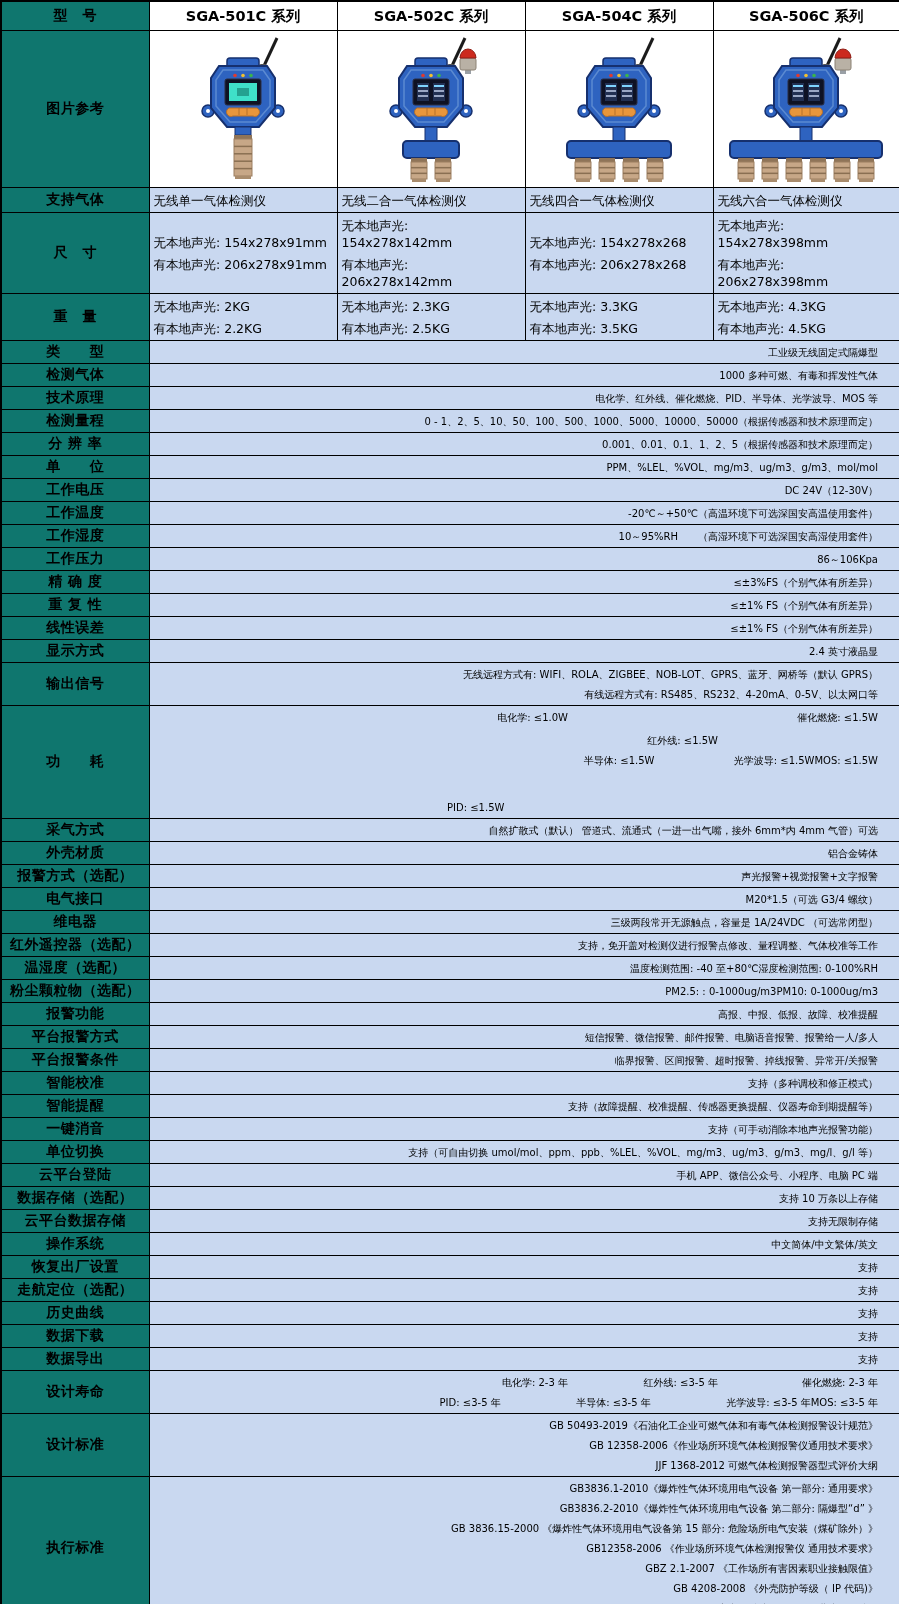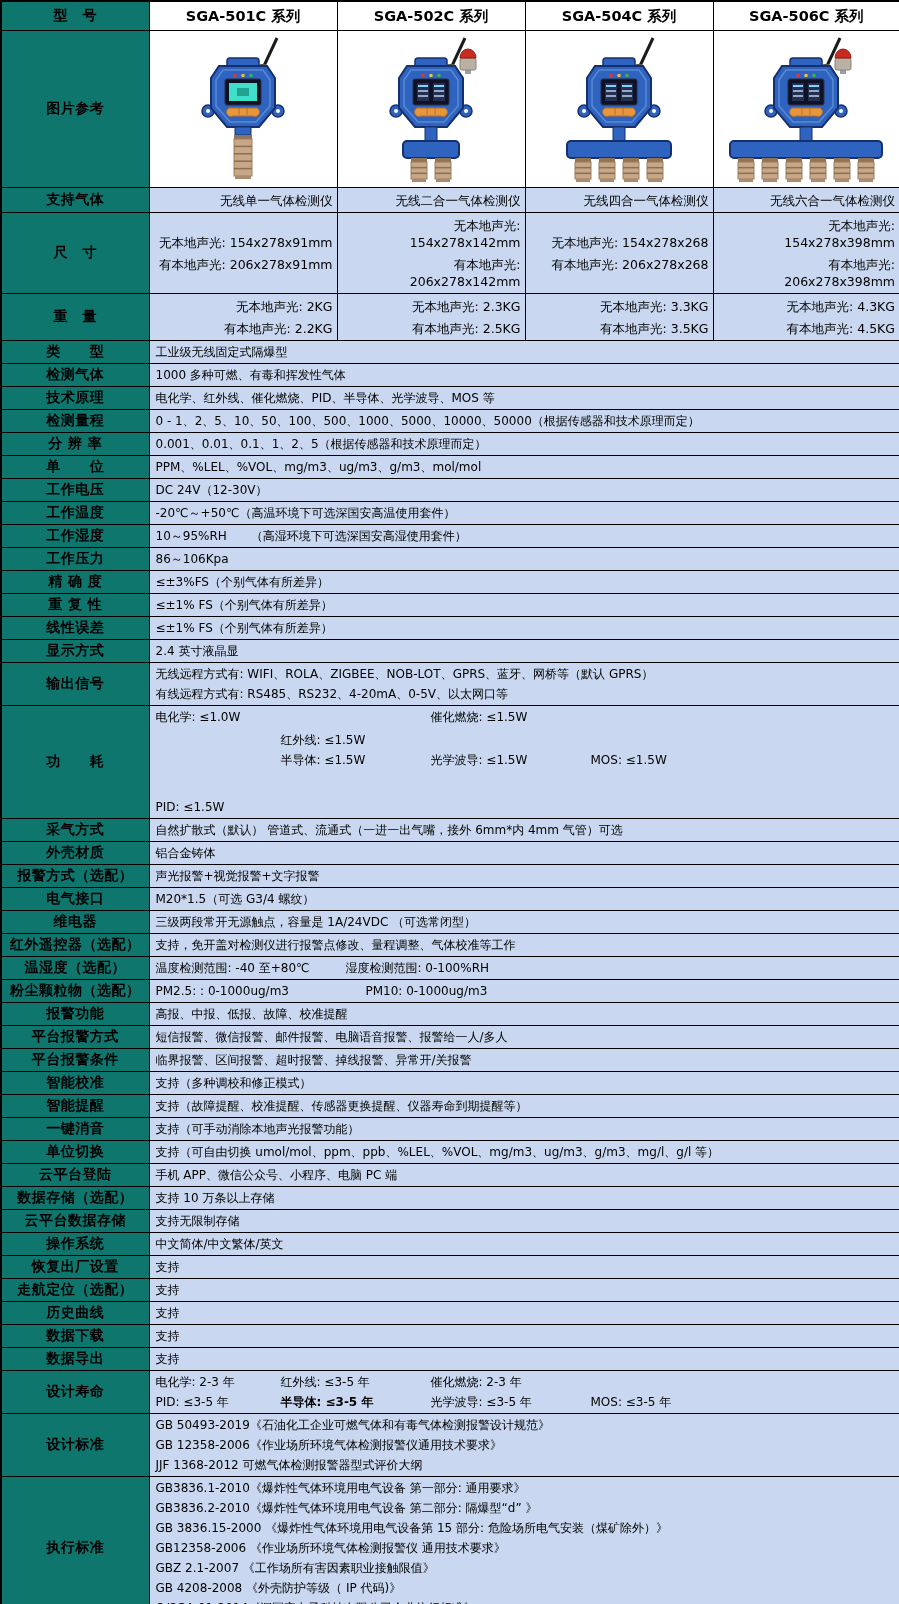--- a/index.html
+++ b/index.html
@@ -5,22 +5,22 @@
   html,body { margin:0; padding:0; background:#ffffff; }
   body { font-family:"DejaVu Sans","Liberation Sans",sans-serif; color:#000; }
   .sheet { width:899px; }
   table { border-collapse:collapse; width:899px; table-layout:fixed; border:2px solid #000; }
   td,th { border:1px solid #000; vertical-align:middle; overflow:hidden; }
   th.corner, td.label {
     background:#0f766e; font-weight:bold; text-align:center;
     font-size:14px; padding:2px 3px; letter-spacing:0.5px;
   }
   th.model { background:#ffffff; font-weight:bold; font-size:14.5px; height:26px; text-align:center; }
-  td.val { background:#C9D8F0; font-size:12px; text-align:left; padding:1px 6px; }
-  td.cell-model { background:#C9D8F0; font-size:12.5px; text-align:right; padding:1px 4px; }
+  td.val { background:#C9D8F0; font-size:10px; text-align:right; padding:1px 21px; }
+  td.cell-model { background:#C9D8F0; font-size:12.5px; text-align:left; padding:1px 4px; }
   td.img-cell { background:#ffffff; height:156px; text-align:center; vertical-align:middle; padding:0; }
   .line { line-height:17px; padding:1.5px 0; white-space:nowrap; }
   .line2 { line-height:17px; padding:2.5px 0; }
   .seg { display:inline-block; vertical-align:top; }
   svg { display:block; margin:0 auto; }
 </style>
 </head>
 <body>
 
 <div class="sheet">
@@ -561,21 +561,21 @@
         <tr>
           <td class="label">数据导出</td>
           <td class="val" colspan="4">
             <div class="line"><span class="seg">支持</span></div>
           </td>
         </tr>
         <tr>
           <td class="label">设计寿命</td>
           <td class="val" colspan="4">
             <div class="line"><span class="seg" style="width: 125px;">电化学: 2-3 年</span><span class="seg" style="width: 150px;">红外线: ≤3-5 年</span><span class="seg" style="width: 160px;">催化燃烧: 2-3 年</span></div>
-            <div class="line"><span class="seg" style="width: 125px;">PID: ≤3-5 年</span><span class="seg" style="width: 150px; font-weight: bold;">半导体: ≤3-5 年</span><span class="seg" style="width: 160px;">光学波导: ≤3-5 年</span><span class="seg">MOS: ≤3-5 年</span></div>
+            <div class="line"><span class="seg" style="width: 125px;">PID: ≤3-5 年</span><span class="seg" style="width: 150px;">半导体: ≤3-5 年</span><span class="seg" style="width: 160px;">光学波导: ≤3-5 年</span><span class="seg">MOS: ≤3-5 年</span></div>
           </td>
         </tr>
         <tr>
           <td class="label">设计标准</td>
           <td class="val" colspan="4">
             <div class="line"><span class="seg">GB 50493-2019《石油化工企业可燃气体和有毒气体检测报警设计规范》</span></div>
             <div class="line"><span class="seg">GB 12358-2006《作业场所环境气体检测报警仪通用技术要求》</span></div>
             <div class="line"><span class="seg">JJF 1368-2012 可燃气体检测报警器型式评价大纲</span></div>
           </td>
         </tr>

